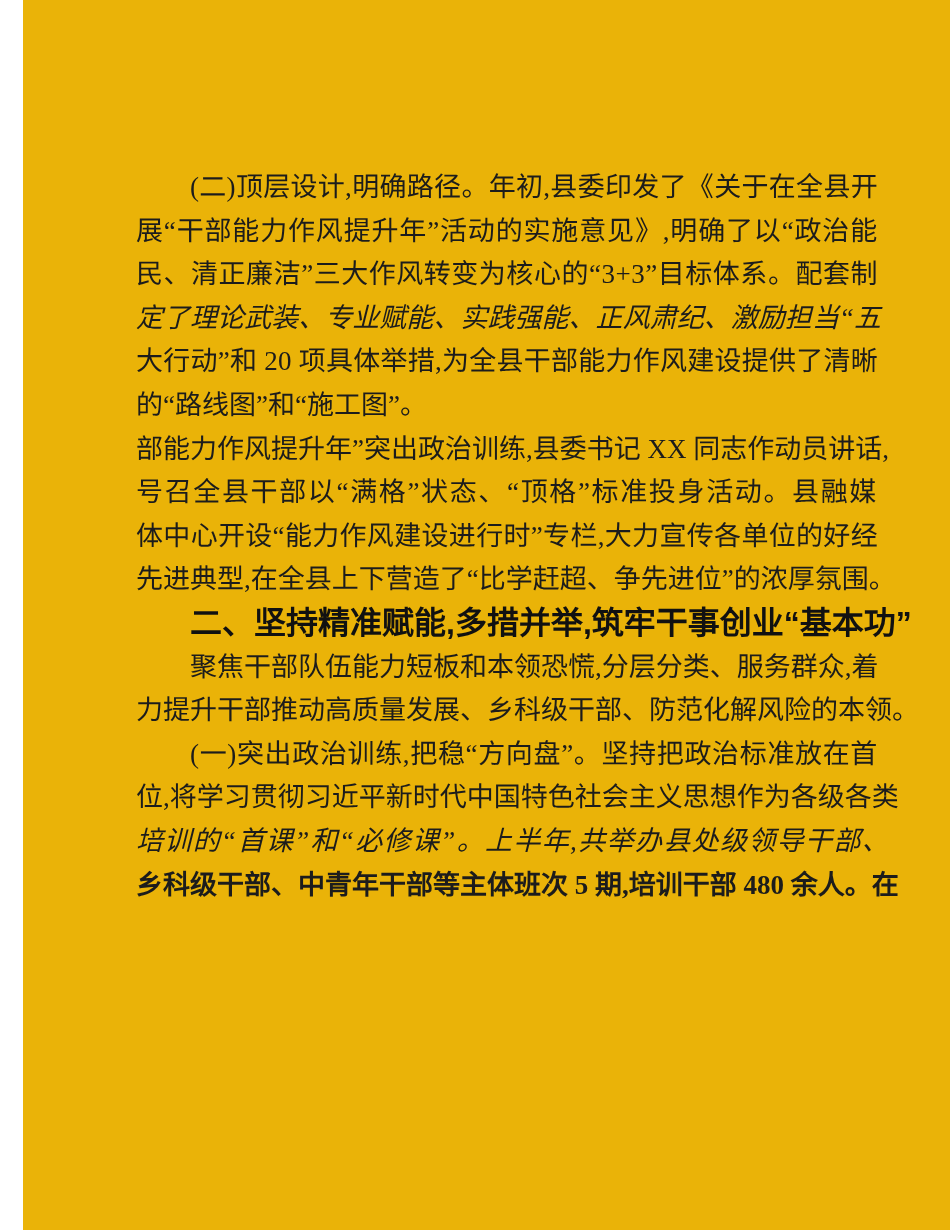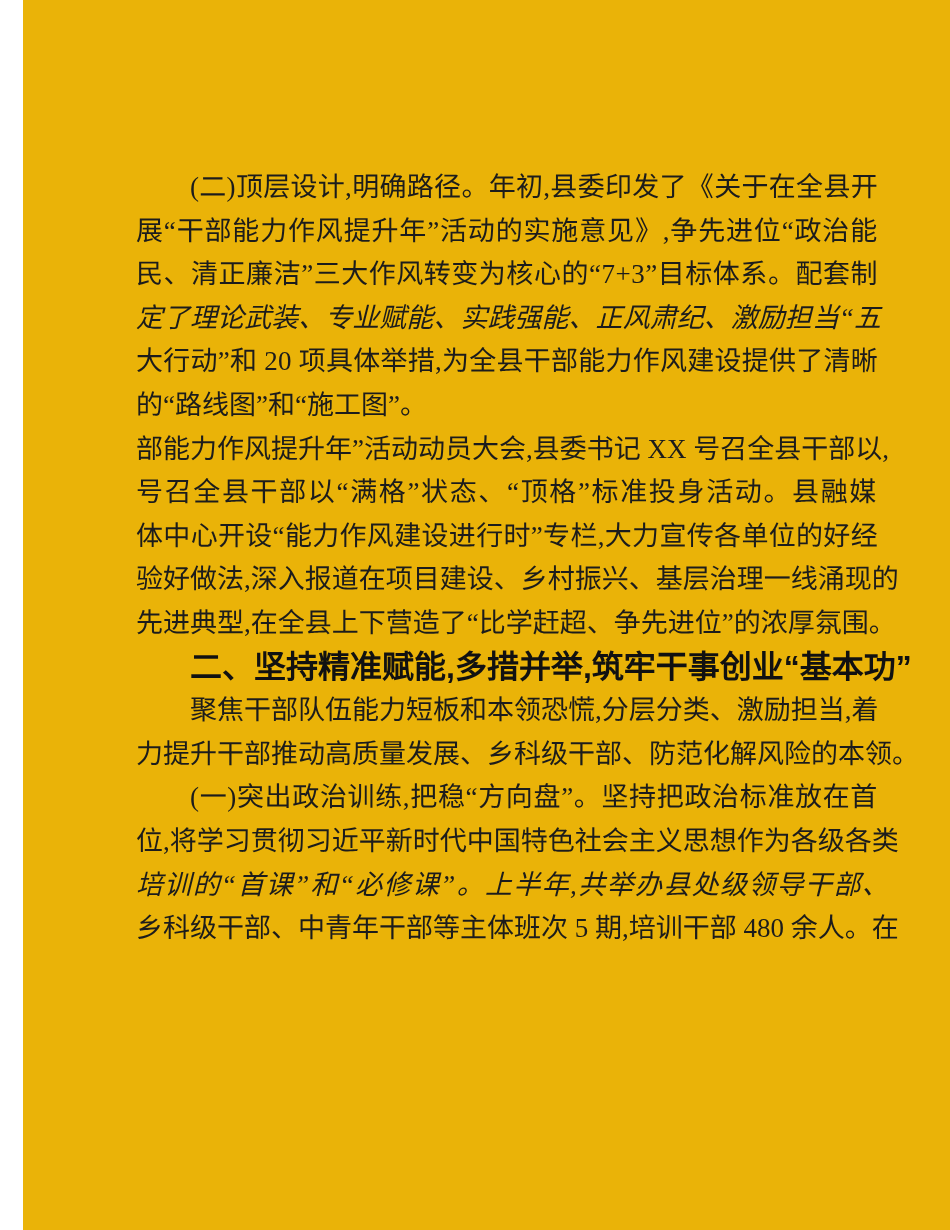--- a/index.html
+++ b/index.html
@@ -43,31 +43,30 @@
     font-size: 32px;
     color: #111111;
   }
 </style>
 </head>
 <body>
 
 <div class="page" style="background: #eab308; margin-left: 23px;">
   <div class="doc">
       <div class="line indent" style="color: rgb(28, 28, 28);"><span style="letter-spacing: 0.304129px;">(二)顶层设计,明确路径。年初,县委印发了《关于在全县开</span></div>
-      <div class="line" style="color: rgb(28, 28, 28);"><span style="letter-spacing: 0.837823px;">展“干部能力作风提升年”活动的实施意见》,争先进位“政治能</span></div>
-      <div class="line" style="color: rgb(28, 28, 28);"><span style="letter-spacing: 0.527083px;">民、清正廉洁”三大作风转变为核心的“7+3”目标体系。配套制</span></div>
+      <div class="line" style="color: rgb(28, 28, 28);"><span style="letter-spacing: 0.837823px;">展“干部能力作风提升年”活动的实施意见》,明确了以“政治能</span></div>
+      <div class="line" style="color: rgb(28, 28, 28);"><span style="letter-spacing: 0.527083px;">民、清正廉洁”三大作风转变为核心的“3+3”目标体系。配套制</span></div>
       <div class="line" style="color: rgb(28, 28, 28); font-style: italic;"><span style="letter-spacing: 0.0362723px;">定了理论武装、专业赋能、实践强能、正风肃纪、激励担当“五</span></div>
       <div class="line" style="color: rgb(28, 28, 28);"><span style="letter-spacing: 0.250504px;">大行动”和 20 项具体举措,为全县干部能力作风建设提供了清晰</span></div>
       <div class="line" style="color: rgb(28, 28, 28);"><span>的“路线图”和“施工图”。</span></div>
-      <div class="line" style="color: rgb(28, 28, 28);"><span>部能力作风提升年”活动动员大会,县委书记 XX 号召全县干部以,</span></div>
+      <div class="line" style="color: rgb(28, 28, 28);"><span>部能力作风提升年”突出政治训练,县委书记 XX 同志作动员讲话,</span></div>
       <div class="line" style="color: rgb(28, 28, 28);"><span style="letter-spacing: 1.64509px;">号召全县干部以“满格”状态、“顶格”标准投身活动。县融媒</span></div>
       <div class="line" style="color: rgb(28, 28, 28);"><span style="letter-spacing: 0.320043px;">体中心开设“能力作风建设进行时”专栏,大力宣传各单位的好经</span></div>
-      <div class="line" style="color: rgb(28, 28, 28);"><span>验好做法,深入报道在项目建设、乡村振兴、基层治理一线涌现的</span></div>
       <div class="line" style="color: rgb(28, 28, 28);"><span>先进典型,在全县上下营造了“比学赶超、争先进位”的浓厚氛围。</span></div>
       <div class="line heading indent" style="color: rgb(17, 17, 17);"><span>二、坚持精准赋能,多措并举,筑牢干事创业“基本功”</span></div>
-      <div class="line indent" style="color: rgb(28, 28, 28);"><span>聚焦干部队伍能力短板和本领恐慌,分层分类、激励担当,着</span></div>
+      <div class="line indent" style="color: rgb(28, 28, 28);"><span>聚焦干部队伍能力短板和本领恐慌,分层分类、服务群众,着</span></div>
       <div class="line" style="color: rgb(28, 28, 28);"><span>力提升干部推动高质量发展、乡科级干部、防范化解风险的本领。</span></div>
       <div class="line indent" style="color: rgb(28, 28, 28);"><span style="letter-spacing: 0.65346px;">(一)突出政治训练,把稳“方向盘”。坚持把政治标准放在首</span></div>
       <div class="line" style="color: rgb(28, 28, 28);"><span>位,将学习贯彻习近平新时代中国特色社会主义思想作为各级各类</span></div>
       <div class="line" style="color: rgb(28, 28, 28); font-style: italic;"><span style="letter-spacing: 1.3556px;">培训的“首课”和“必修课”。上半年,共举办县处级领导干部、</span></div>
-      <div class="line" style="color: rgb(28, 28, 28);"><span>乡科级干部、中青年干部等主体班次 5 期,培训干部 480 余人。在</span></div>
+      <div class="line" style="color: rgb(28, 28, 28); font-weight: bold;"><span>乡科级干部、中青年干部等主体班次 5 期,培训干部 480 余人。在</span></div>
     </div>
 </div>
 
 </body></html>

